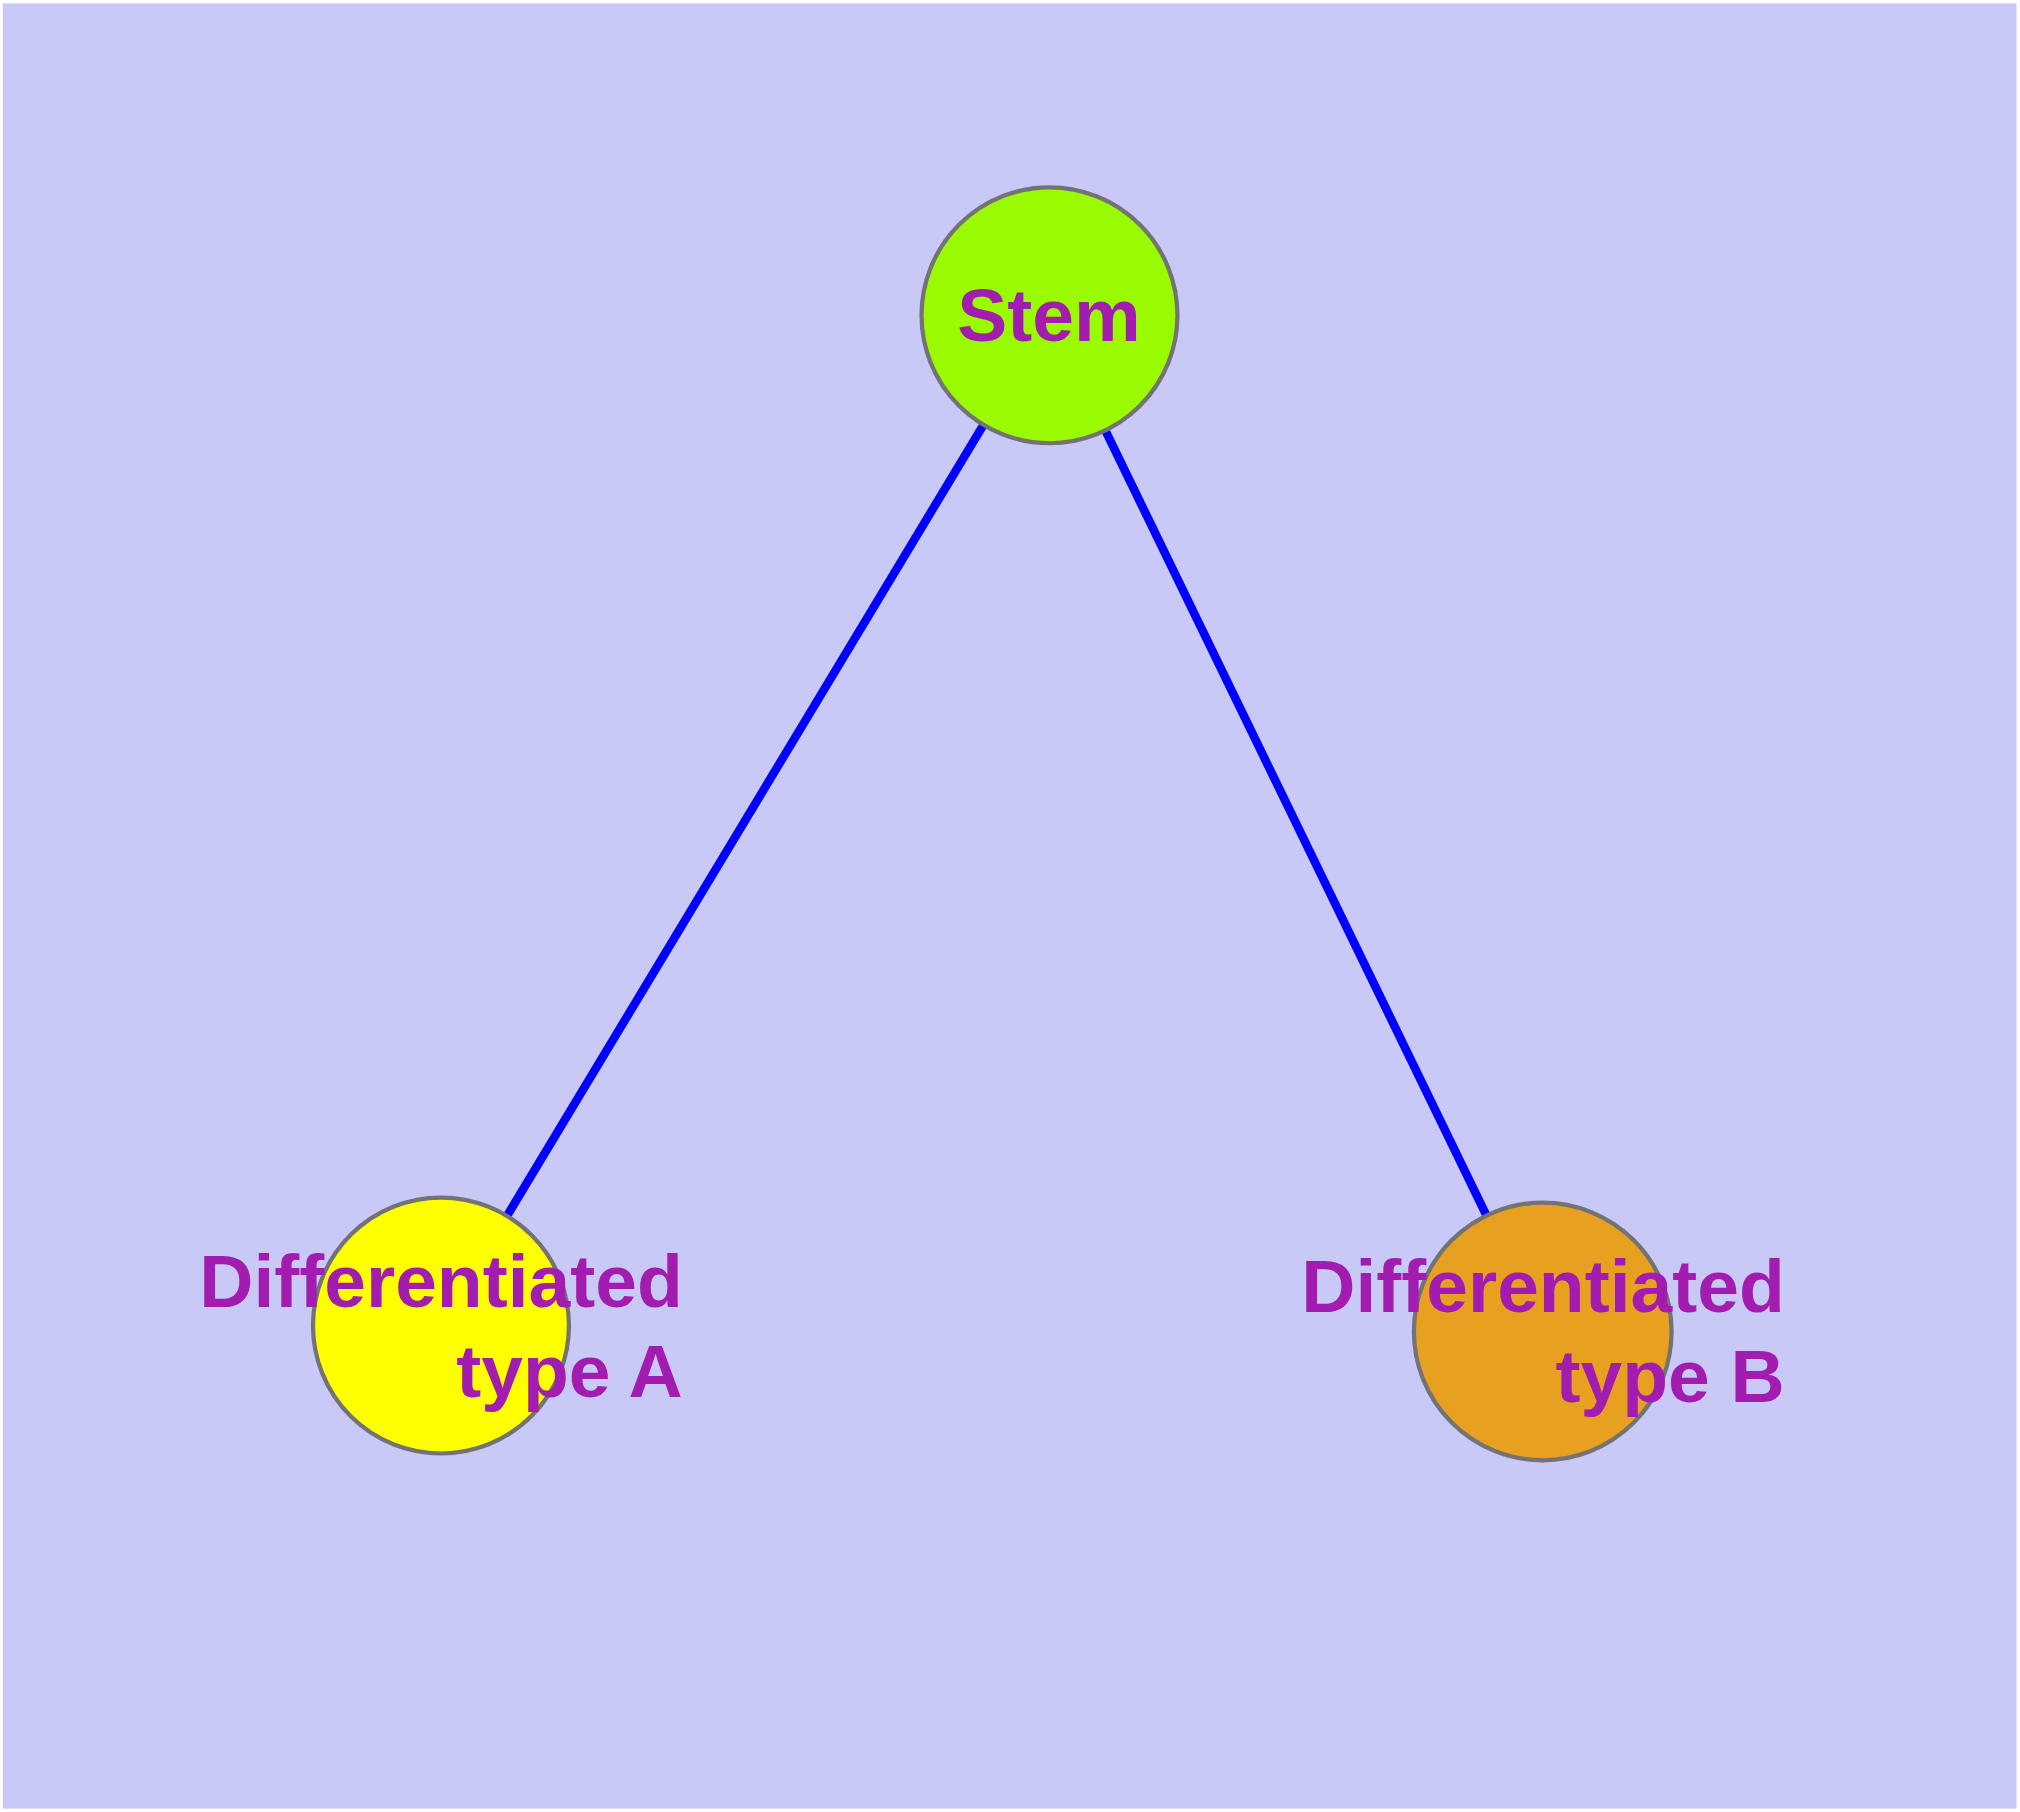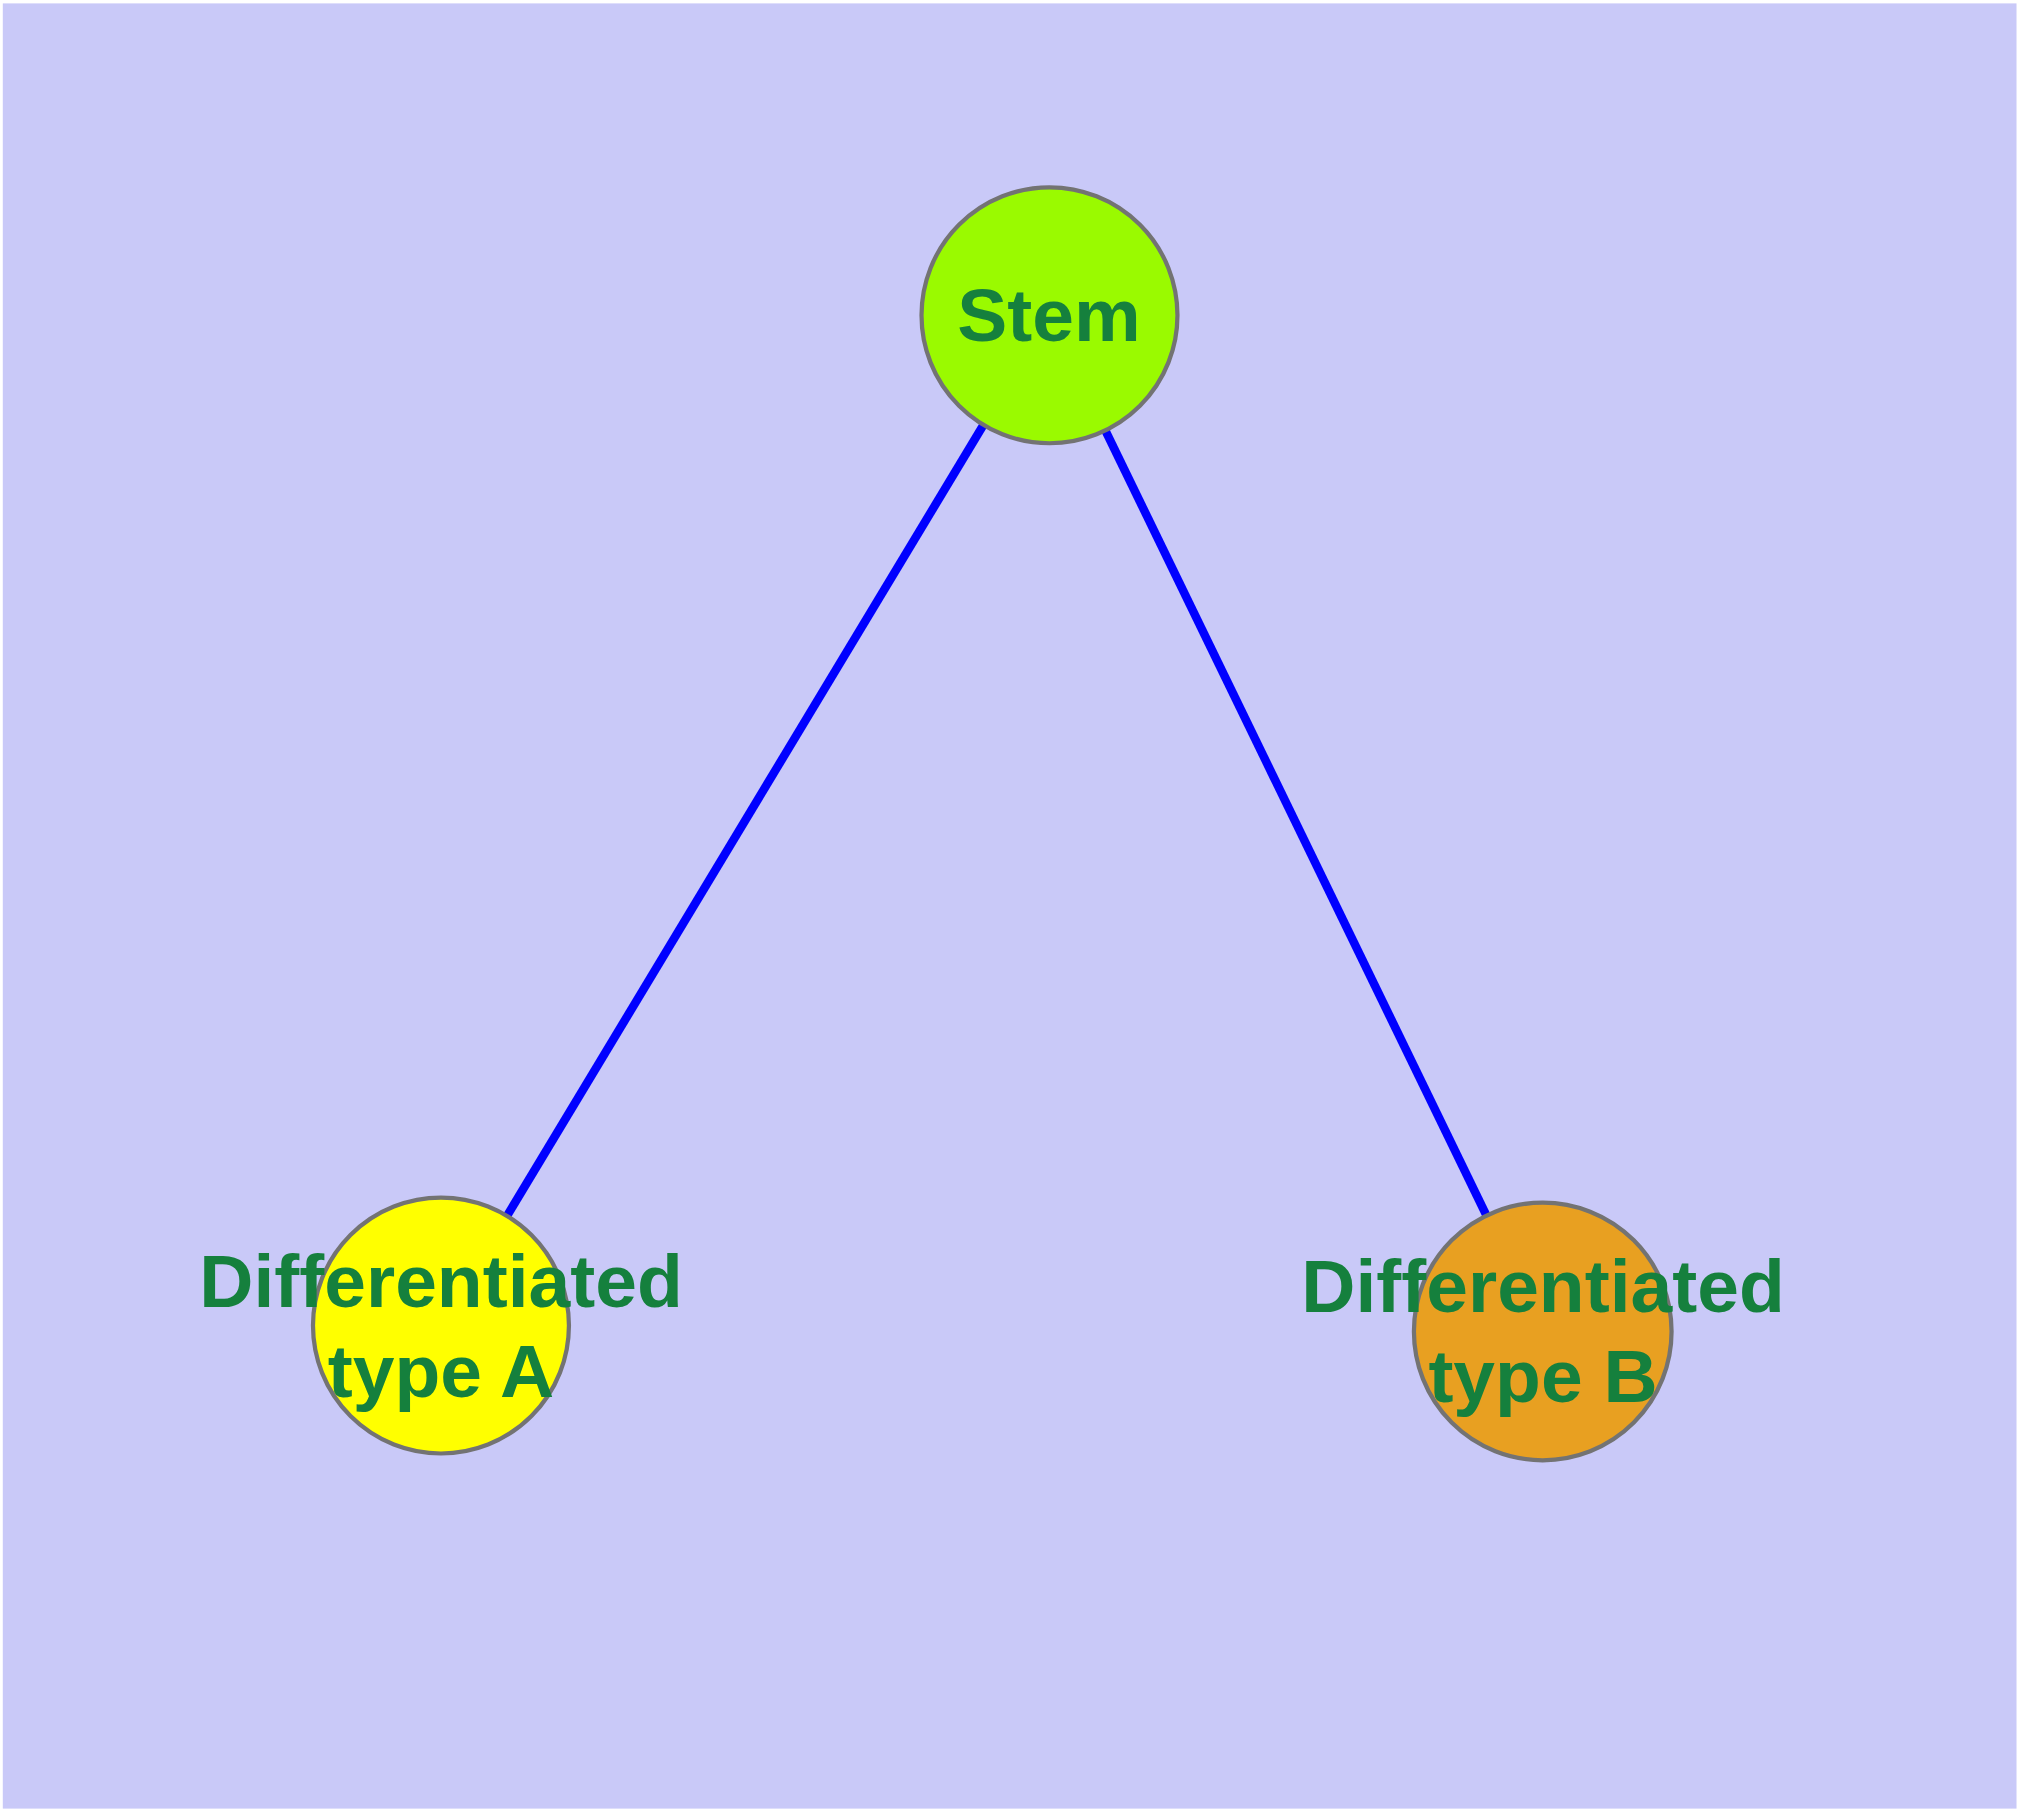--- a/index.html
+++ b/index.html
@@ -24,25 +24,25 @@
     position: absolute;
     left: 0;
     top: 0;
     width: 100%;
     height: 100%;
     pointer-events: none;
   }
   .node-label {
     position: absolute;
     transform: translate(-50%, -50%);
-    text-align: center;
+    text-align: right;
     font-weight: 700;
     font-size: 75px;
     line-height: 1.2;
-    color: #15803d;
+    color: #a21caf;
     white-space: pre-line;
     letter-spacing: 0px;
   }
 </style>
 </head>
 <body>
 
 <svg id="graph-svg" width="2021" height="1812" viewBox="0 0 2384 2138">
     <rect x="3" y="4" width="2376" height="2130" fill="#C9C9F8"></rect>
     <line x1="1238" y1="372" x2="520" y2="1564" stroke="#0000FF" stroke-width="10"></line>

